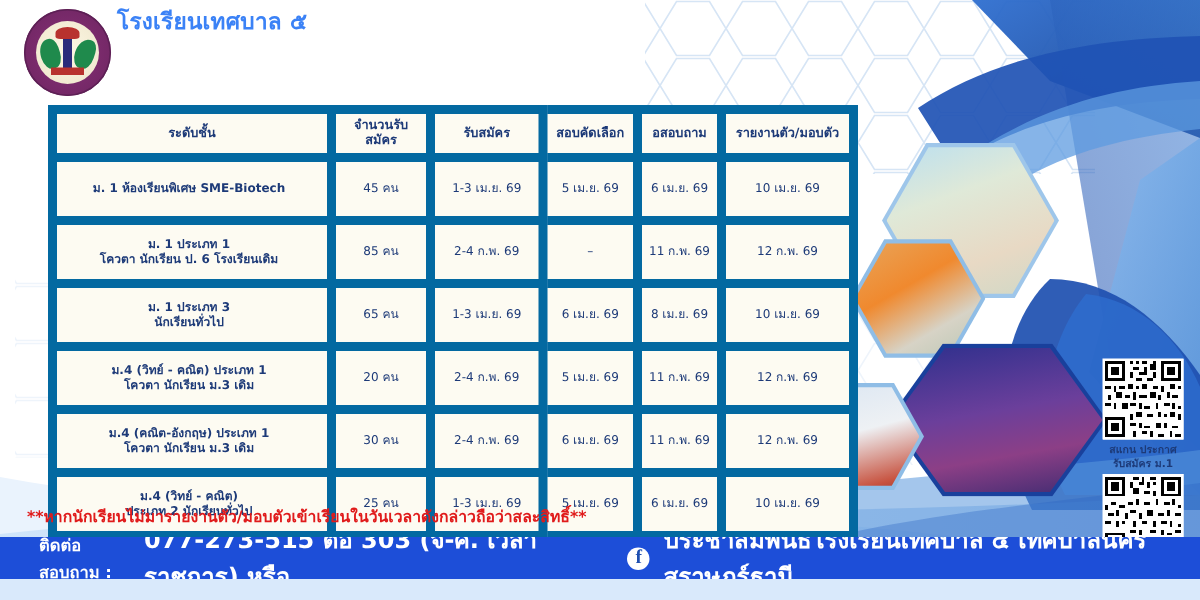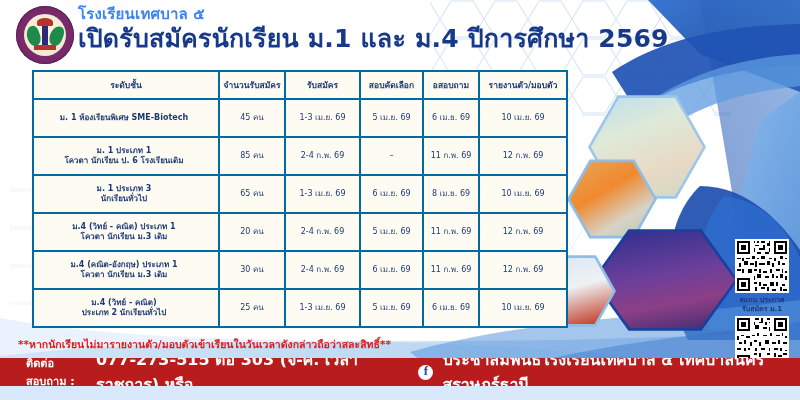--- a/index.html
+++ b/index.html
@@ -39,21 +39,21 @@
   }
   .title-big{
     font-size:25px;font-weight:700;color:#16398a;line-height:30px;margin-top:1px;
     letter-spacing:.2px;
   }
 
   
   .table-wrap{position:absolute;left:32px;top:70px;width:494px;}
   table{border-collapse:collapse;width:494px;table-layout:fixed;background:#fdfbf2;}
   th,td{
-    border:2px solid #0369a1;color:#1d3a78;text-align:center;vertical-align:middle;
+    border:6px solid #0369a1;color:#1d3a78;text-align:center;vertical-align:middle;
     font-size:8px;line-height:10px;padding:3px 2px;
   }
   thead th{font-weight:700;font-size:8.5px;height:20px;background:#fdfbf2;}
   tbody td{height:30px;}
   tbody td.lvl{font-weight:700;text-align:center;padding-right:6px;}
   col.c0{width:186px;}
   col.c1{width:66px;}
   col.c2{width:75px;}
   col.c3{width:63px;}
   col.c4{width:56px;}
@@ -61,21 +61,21 @@
 
   
   .footnote{
     position:absolute;left:0;top:336px;width:664px;text-align:left;padding-left:18px;
     color:#e01b1b;font-size:10.5px;font-weight:700;box-sizing:border-box;
   }
 
   
   .botbar{
     position:absolute;left:0;top:358px;width:800px;height:28px;
-    background:#b91c1c;display:flex;align-items:center;padding-left:26px;box-sizing:border-box;
+    background:#1d4ed8;display:flex;align-items:center;padding-left:26px;box-sizing:border-box;
     overflow:hidden;
   }
   .botbar .lbl{color:#ffffff;font-size:11px;font-weight:700;}
   .botbar .val{color:#ffffff;font-size:16px;margin-left:3px;font-weight:700;}
   .fb{
     display:inline-block;width:15px;height:15px;border-radius:50%;background:#ffffff;
     margin:0 6px 0 8px;position:relative;flex:0 0 auto;
   }
   .fb:after{
     content:"f";position:absolute;left:0;right:0;top:-2px;text-align:center;
@@ -148,21 +148,20 @@
     <div class="logo">
       <div class="logo-inner">
         <div class="logo-wing l"></div>
         <div class="logo-wing r"></div>
         <div class="logo-torch"></div>
         <div class="logo-base"></div>
       </div>
     </div>
     <div class="title-wrap">
       <div class="title-small">โรงเรียนเทศบาล ๕</div>
-      <div class="title-big">เปิดรับสมัครนักเรียน ม.1 และ ม.4 ปีการศึกษา 2569</div>
     </div>
   </div>
 
   <div class="hex" style="left:588px;top:92px;width:118px;height:110px;background:#9ec6ea;">
     <div class="inner" style="background:linear-gradient(160deg,#b9dff1 0%,#dfe9d8 35%,#e8d9c4 70%,#cdd8c6 100%);"></div>
   </div>
 
   <div class="hex" style="left:567px;top:157px;width:90px;height:84px;background:#8fbde6;">
     <div class="inner" style="background:linear-gradient(150deg,#e8a65c 0%,#f0892e 40%,#d7d3c6 72%,#b9c6b2 100%);"></div>
   </div>

